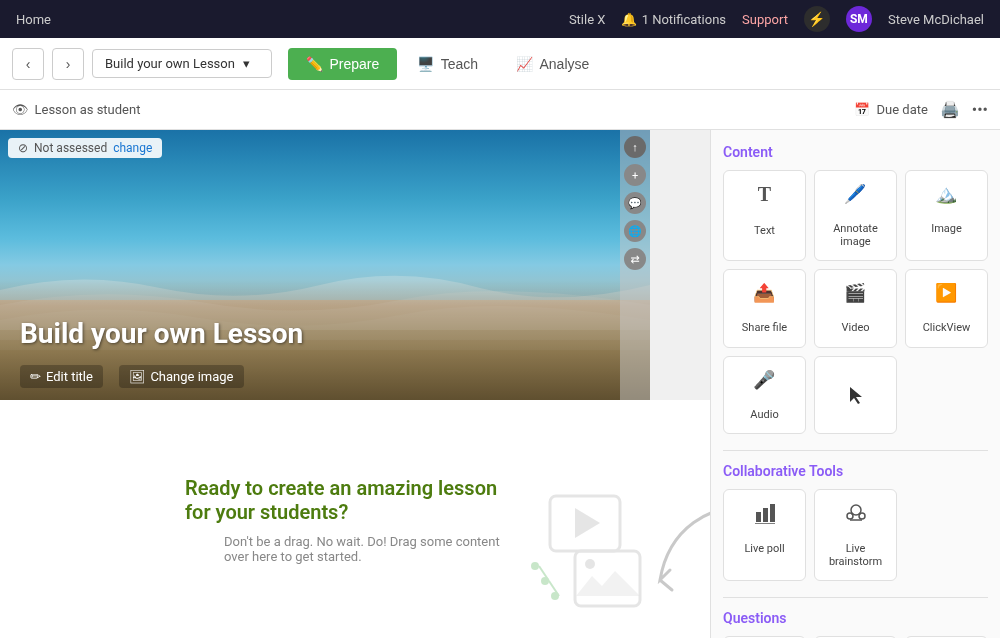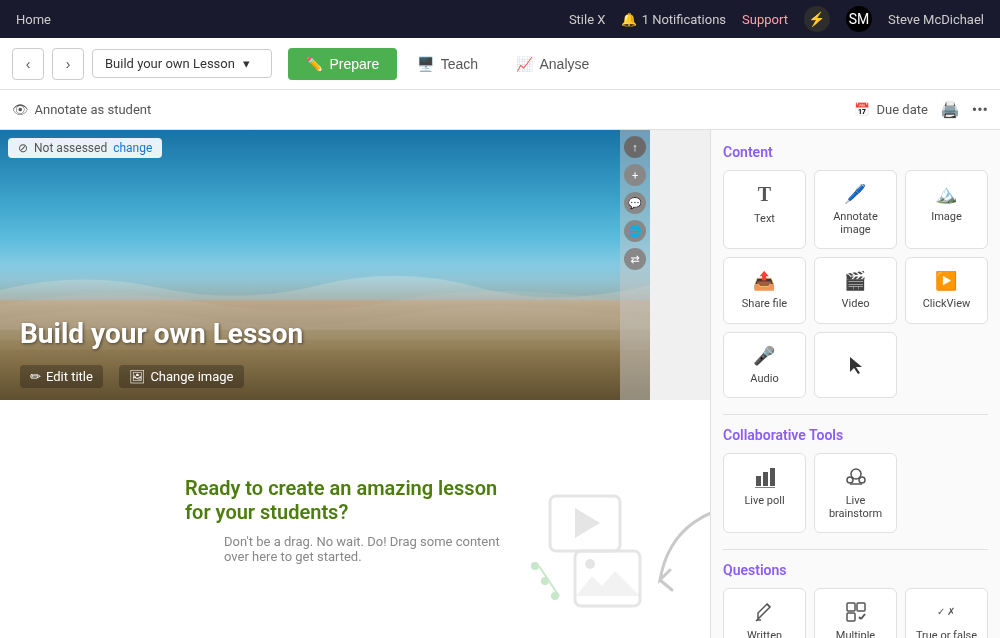--- a/index.html
+++ b/index.html
@@ -24,23 +24,23 @@
     .notification-btn {
       display: flex; align-items: center; gap: 4px; color: #ccc; cursor: pointer;
     }
     .support-link { color: #fca5a5; cursor: pointer; }
     .lightning-btn {
       width: 26px; height: 26px; background: #2d2d2d; border-radius: 50%;
       display: flex; align-items: center; justify-content: center;
       color: #4caf50; font-size: 14px; cursor: pointer;
     }
     .avatar {
-      width: 26px; height: 26px; border-radius: 50%; background: #000000;
+      width: 26px; height: 26px; border-radius: 50%; background: #6d28d9;
       display: flex; align-items: center; justify-content: center;
-      font-size: 14px; color: white; overflow: hidden;
+      font-size: 12px; color: white; overflow: hidden; font-weight: bold;
     }
     .user-name { color: #ccc; font-size: 13px; }
 
     
     .toolbar {
       background: #ffffff;
       height: 52px;
       display: flex;
       align-items: center;
       padding: 0 12px;
@@ -175,21 +175,21 @@
     .content-grid {
       display: grid; grid-template-columns: repeat(3, 1fr);
       gap: 8px; margin-bottom: 16px;
     }
     .content-item {
       background: white; border: 1px solid #e0e0e0; border-radius: 6px;
       padding: 12px 8px; display: flex; flex-direction: column;
       align-items: center; gap: 6px; cursor: pointer;
       transition: background 0.15s;
     }
-    .content-item-label { font-size: 11px; color: #444; text-align: center; line-height: 1.2; }
+    .content-item-label { font-size: 11px; color: #444; text-align: center; line-height: 1.2; margin-top: 12px; }
 
     
     .cursor-placeholder {
       background: white; border: 1px solid #e0e0e0; border-radius: 6px;
       padding: 12px 8px; display: flex; flex-direction: column;
       align-items: center; justify-content: center; gap: 6px;
     }
 
     .divider { height: 1px; background: #e0e0e0; margin: 8px 0 12px; }
   </style>
@@ -240,21 +240,21 @@
     <button class="tab-btn tab-analyse">
       <span>📈</span>
       <span>Analyse</span>
     </button>
   </div>
 </div>
 
 <div class="secondary-toolbar">
   <div class="preview-btn">
     <span>👁</span>
-    <span>Annotate as student</span>
+    <span>Lesson as student</span>
   </div>
   <div class="secondary-actions">
     <div class="due-date-btn">
       <span>📅</span>
       <span>Due date</span>
     </div>
     <span class="print-btn">🖨️</span>
     <span class="more-btn">•••</span>
   </div>
 </div>

